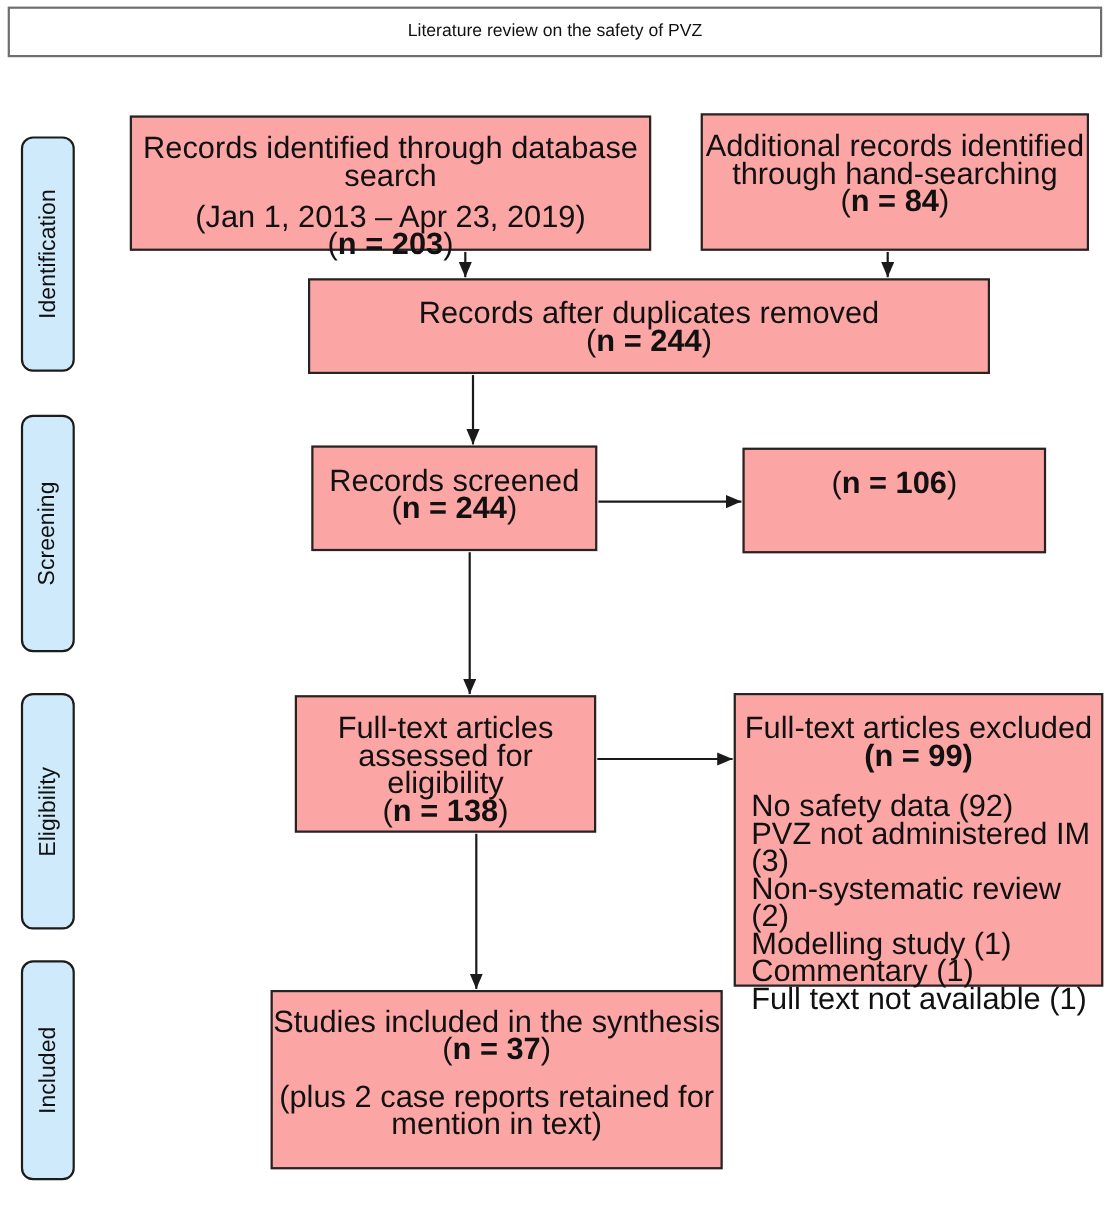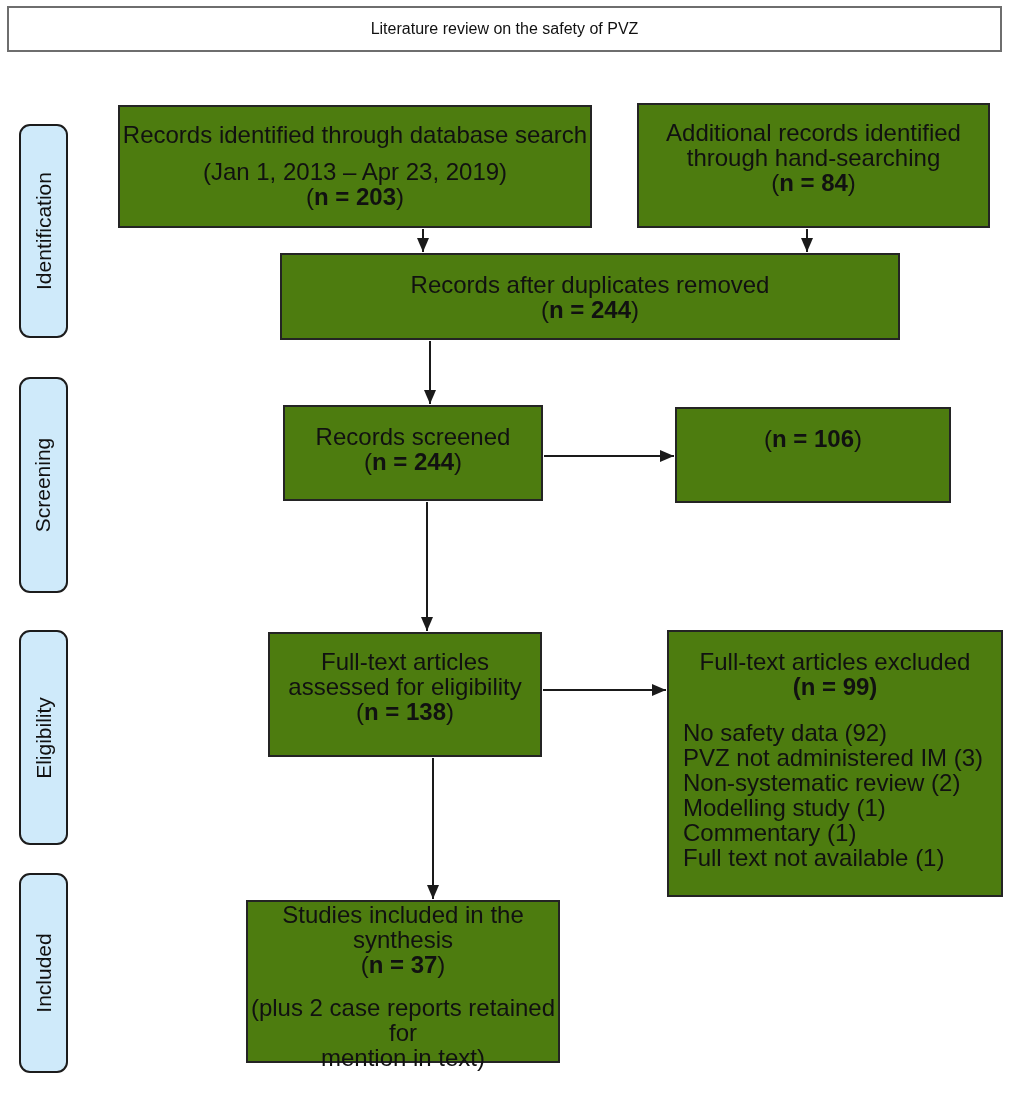--- a/index.html
+++ b/index.html
@@ -17,22 +17,22 @@
   .stage {
     position:absolute; left:19px; width:49px;
     background:#cfeafa; border:2px solid #1c1c1c; border-radius:11px;
     box-sizing:border-box;
     display:flex; align-items:center; justify-content:center;
   }
   .stage .vlabel {
     transform:rotate(-90deg); white-space:nowrap; font-size:21px; color:#111;
   }
   .fbox {
-    position:absolute; background:#4d7c0f; border:2px solid #242424;
-    box-sizing:border-box; font-size:24px; line-height:25px;
+    position:absolute; background:#fca5a5; border:2px solid #242424;
+    box-sizing:border-box; font-size:28px; line-height:25px;
     text-align:center;
   }
   .fbox .gap { margin-top:12px; }
   .fbox b { font-weight:bold; }
   .reasons {
     text-align:left; padding-left:14px; margin-top:21px;
   }
   svg.arrows { position:absolute; left:0; top:0; pointer-events:none; }
 </style>
 </head>
@@ -95,21 +95,21 @@
     <div class="reasons">
       <div>No safety data (92)</div>
       <div>PVZ not administered IM (3)</div>
       <div>Non-systematic review (2)</div>
       <div>Modelling study (1)</div>
       <div>Commentary (1)</div>
       <div>Full text not available (1)</div>
     </div>
   </div>
 
-  <div class="fbox" style="left:246px; top:900px; width:314px; height:163px; ">
+  <div class="fbox" style="left:246px; top:900px; width:411px; height:163px; padding-top:14px;">
     <div>Studies included in the synthesis</div>
     <div><span>(</span><b>n = 37</b><span>)</span></div>
     <div style="margin-top:18px;">(plus 2 case reports retained for</div>
     <div>mention in text)</div>
   </div>
 
   <svg class="arrows" width="1010" height="1095" viewBox="0 0 1010 1095">
     <defs>
       <marker id="ah" markerWidth="8" markerHeight="7" refX="7" refY="3" orient="auto" markerUnits="strokeWidth">
         <path d="M0,0 L7,3 L0,6 Z" fill="#1a1a1a"></path>

